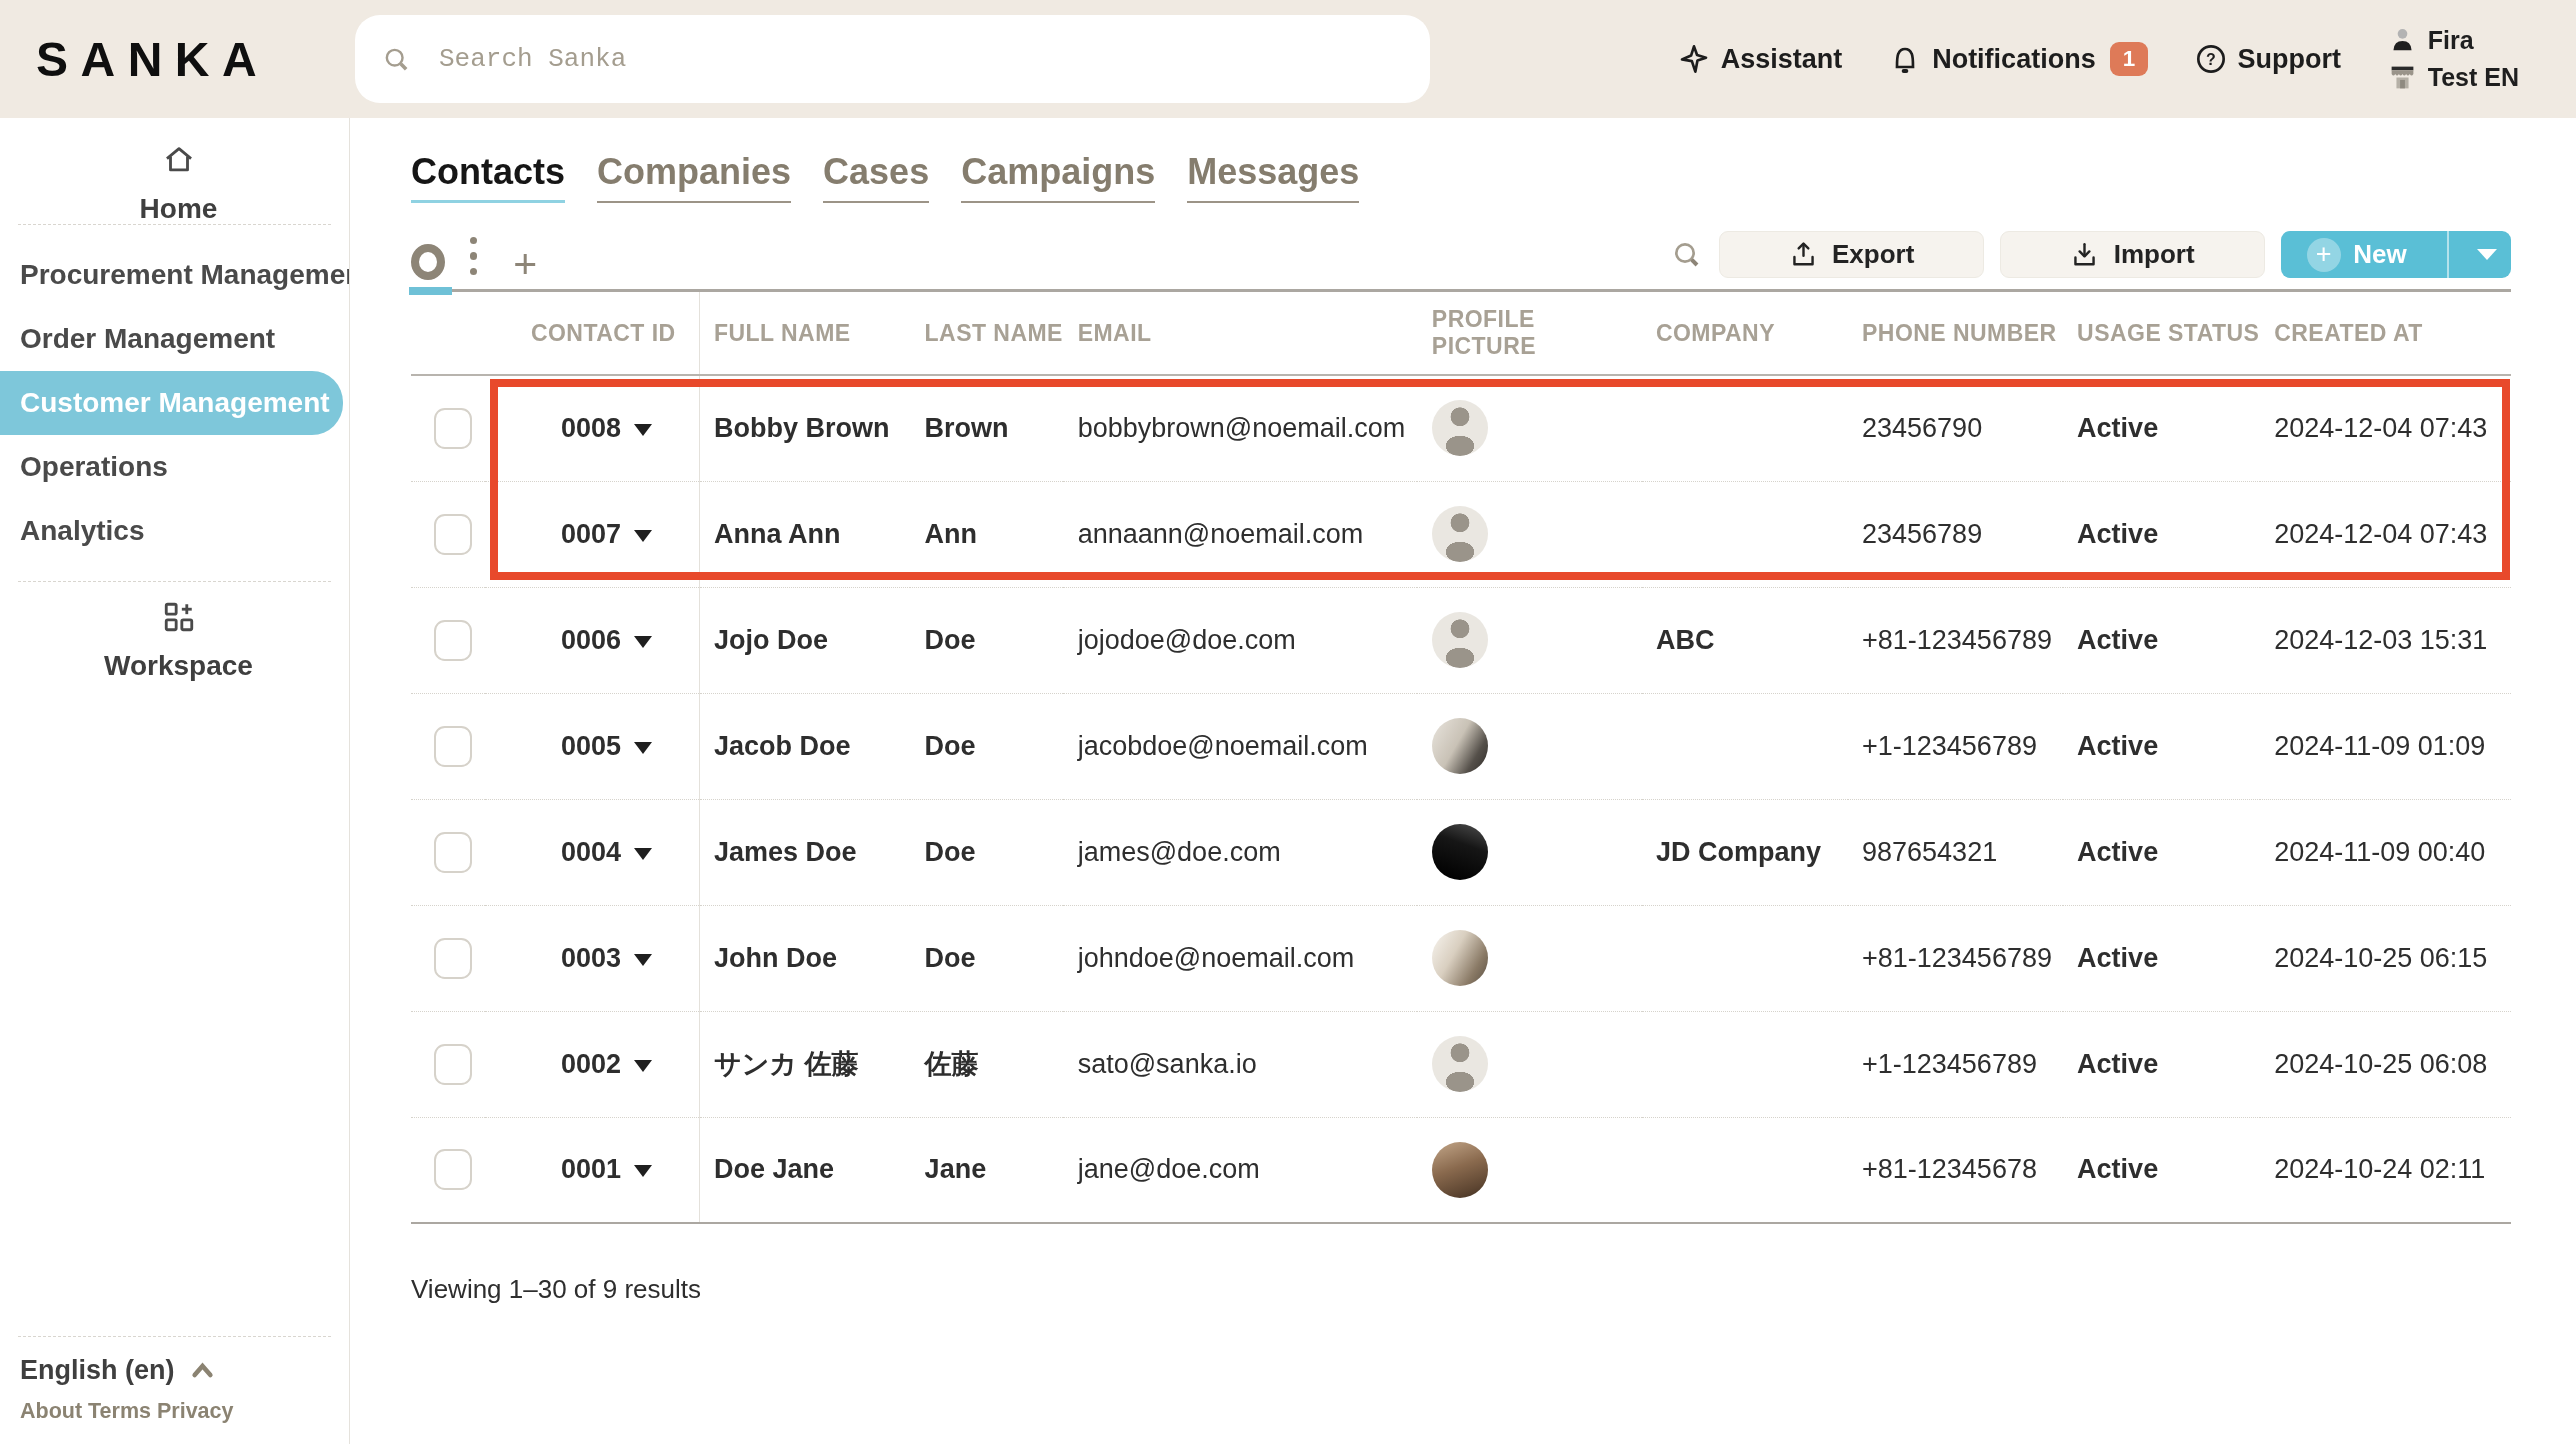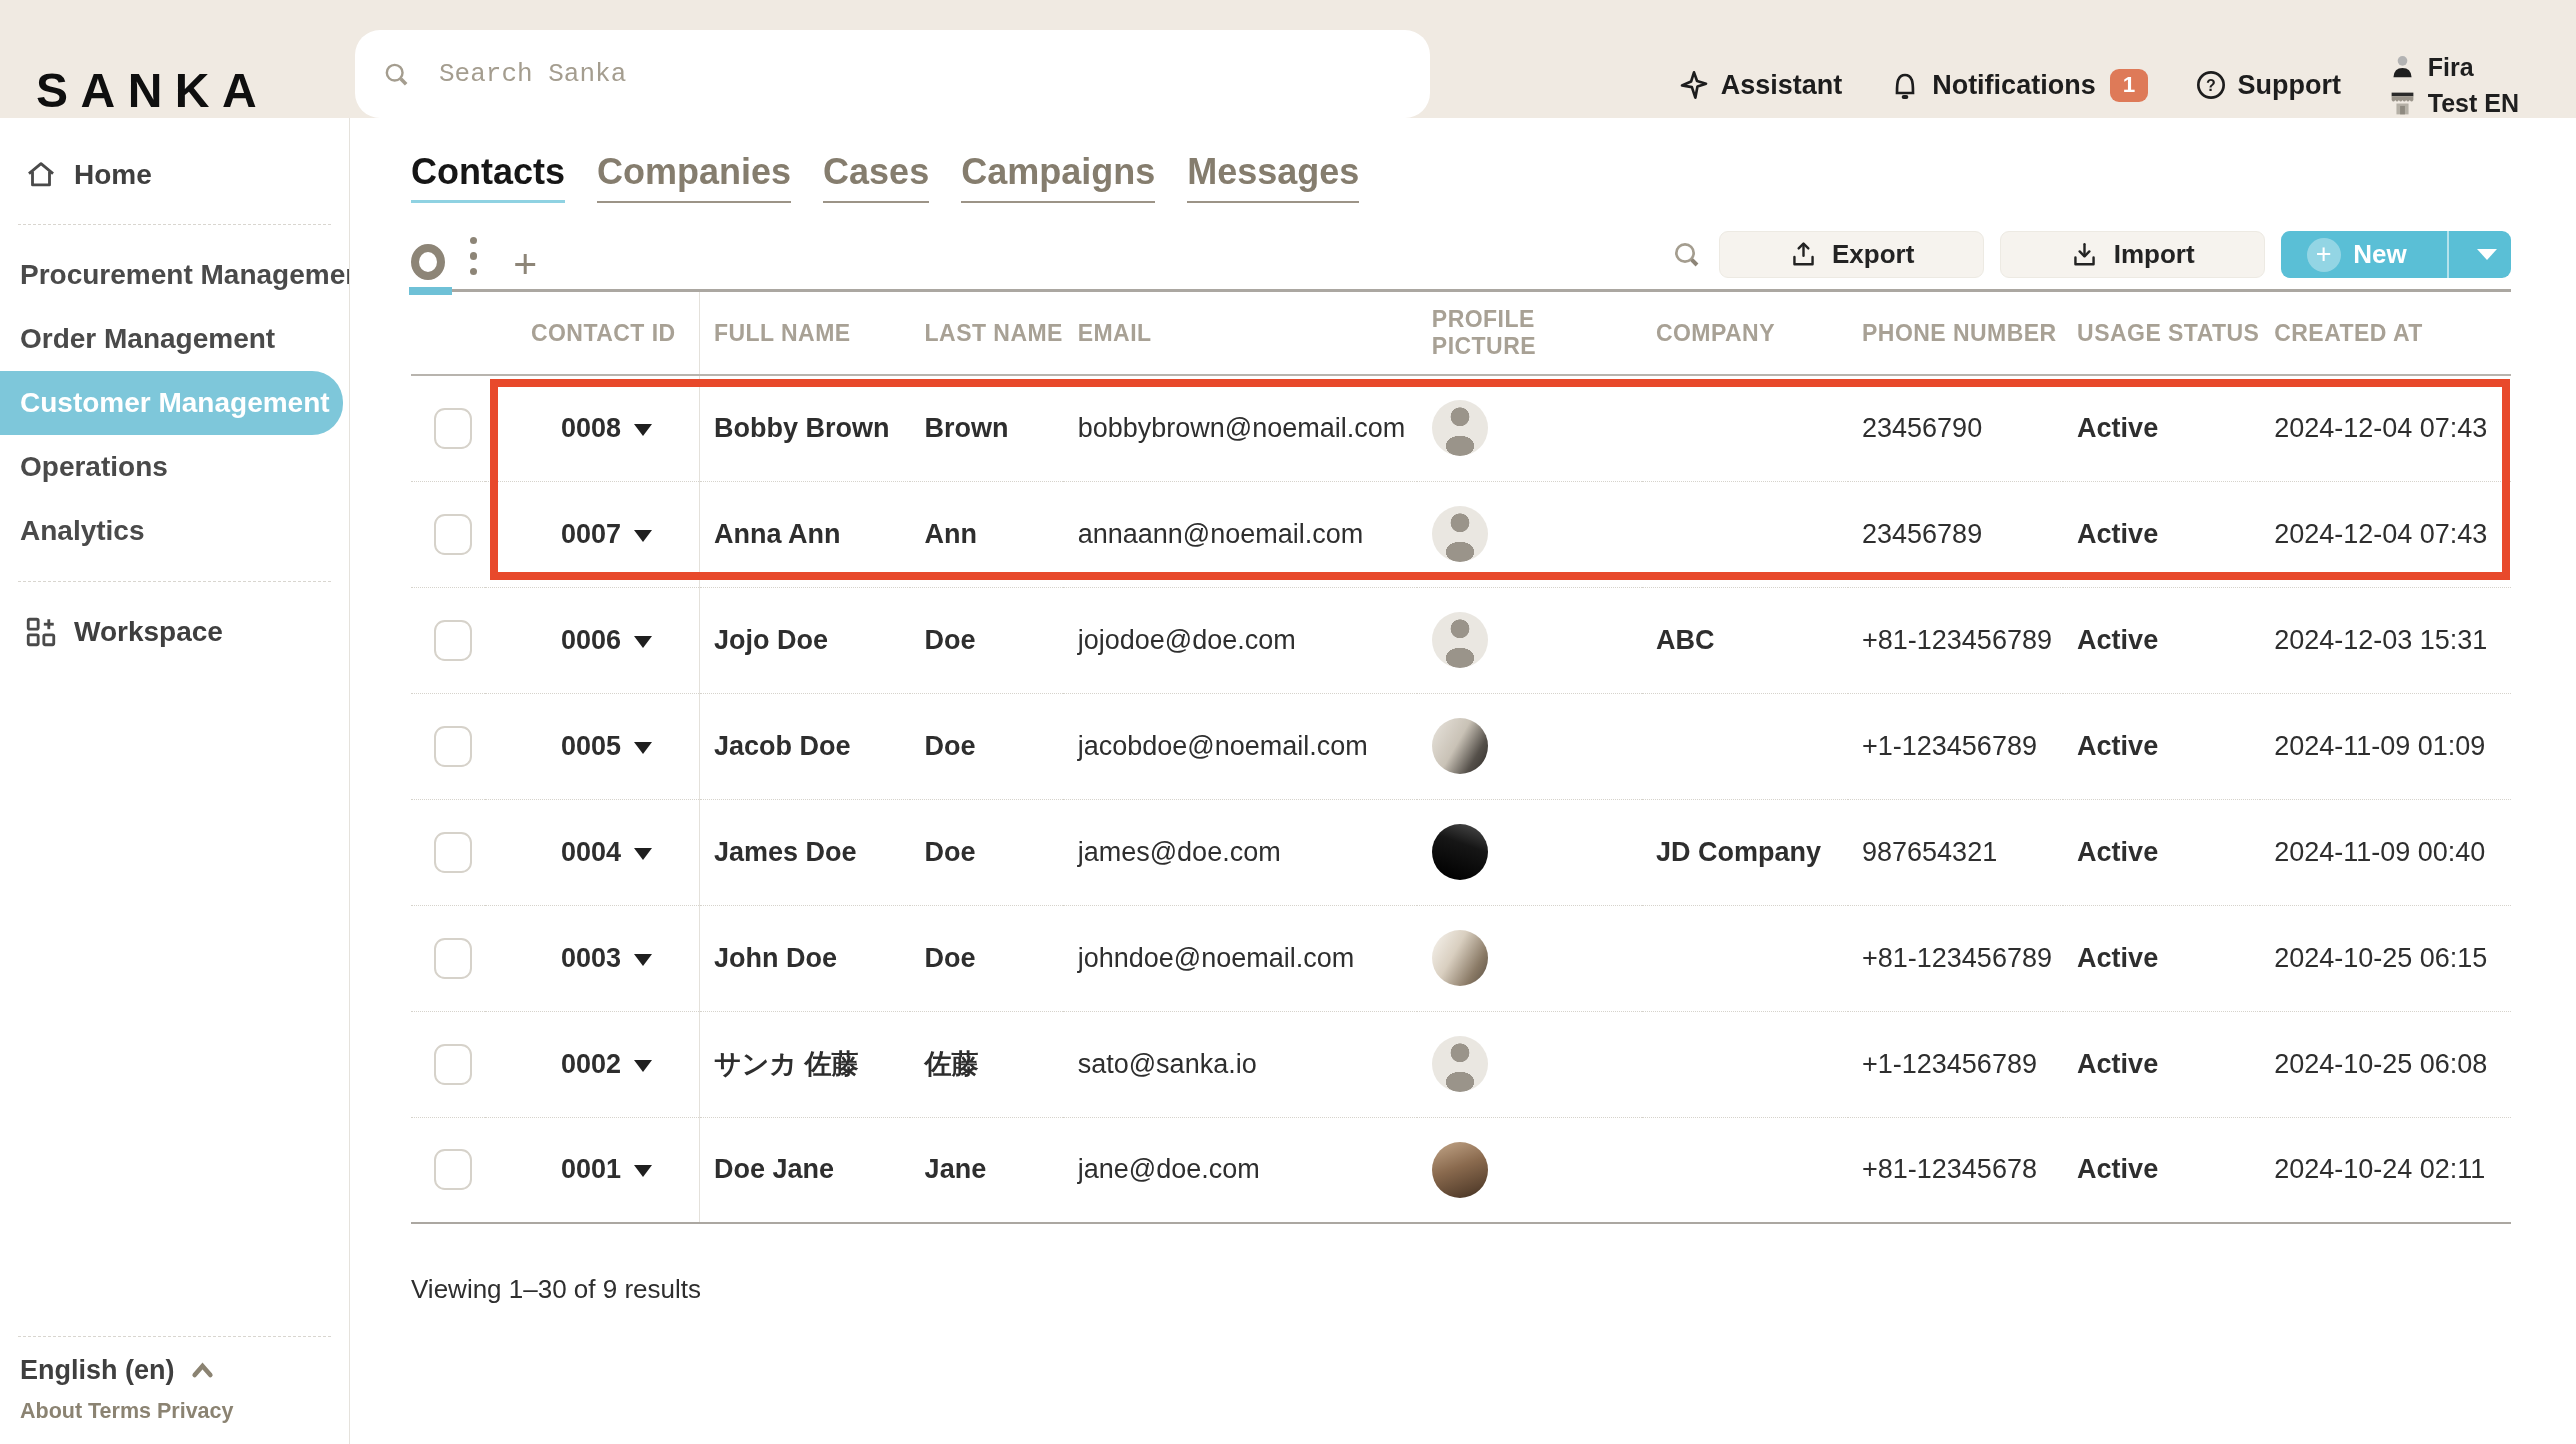--- a/index.html
+++ b/index.html
@@ -1,36 +1,36 @@
 <!DOCTYPE html>
 <html style="font-size:14.4px"><head>
 <meta charset="utf-8">
 <style>
   * { margin:0; padding:0; box-sizing:border-box; }
   html,body { width:2576px; height:1445px; overflow:hidden;
     font-family:"Liberation Sans","DejaVu Sans",sans-serif; background:#fff; color:#1f1f1f; }
 
   
-  .topbar { height:118px; background:#F0EAE2; display:flex; align-items:flex-end; padding:0 57px 0 36px; }
+  .topbar { height:118px; background:#F0EAE2; display:flex; align-items:center; padding:0 57px 0 36px; }
   .logo { font-size:48px; font-weight:800; letter-spacing:0.26em; color:#0f0f0f; width:319px; flex:0 0 auto; }
   .searchbar { width:1075px; height:88px; background:#fff; border-radius:25px; display:flex; align-items:center; padding:0 27px; gap:28px; flex:0 0 auto;font-family:Liberation Mono, monospace; }
   .searchbar input { border:none; outline:none; font-size:26px; color:#3a3a3a; width:100%; background:transparent; font-family:inherit; }
   .searchbar input::placeholder { color:#A49D8F; }
   .top-right { margin-left:auto; display:flex; align-items:center; gap:47px; }
   .top-item { display:flex; align-items:center; gap:10.8px; font-size:27px; font-weight:600; color:#1d1d1d; cursor:pointer; }
   .badge { background:#DE7A58; color:#fff; font-size:22.4px; font-weight:700; border-radius:9px; padding:3.6px 12.6px; margin-left:3.6px; }
   .user-block { display:flex; flex-direction:column; gap:7.2px; }
   .user-row { display:flex; align-items:center; gap:10.8px; font-size:25px; font-weight:700; }
 
   
   .layout { display:flex; height:1327px; }
 
   
   .sidebar { width:350px; background:#fff; border-right:1.8px solid #E5E2DC; display:flex; flex-direction:column; overflow:hidden; }
-  .side-home, .side-workspace { display:flex; align-items:center; gap:16px; padding-left:24px; height:63px; font-size:28px; font-weight:600; color:#3f3f3f; cursor:pointer; white-space:nowrap; }
+  .side-home, .side-workspace { display:flex; align-items:center; gap:16px; padding-left:8px; height:63px; font-size:28px; font-weight:600; color:#3f3f3f; cursor:pointer; white-space:nowrap;flex-direction:column; }
   .side-home { margin-top:25px; }
   .dash-div { border-top:1.8px dashed #D9D6D0; margin:18px 18px; }
   .side-item { height:64px; display:flex; align-items:center; padding-left:20px; font-size:28px; font-weight:600; color:#4a4a4a; white-space:nowrap; overflow:hidden; cursor:pointer; }
   .side-item.active { background:#7EC7DA; color:#fff; font-weight:700; border-radius:0 31px 31px 0; width:343px; }
   .side-footer { margin-top:auto; padding-bottom:21.5px; }
   .lang-row { display:flex; align-items:center; gap:14.4px; padding-left:20px; font-size:27px; font-weight:600; color:#3f3f3f; margin-top:16px; cursor:pointer; }
   .legal { padding-left:20px; font-size:21.5px; font-weight:700; color:#8B8372; margin-top:12.6px; cursor:pointer; }
 
   
   .main { flex:1; padding:0 65px 0 61px; background:#fff; }

